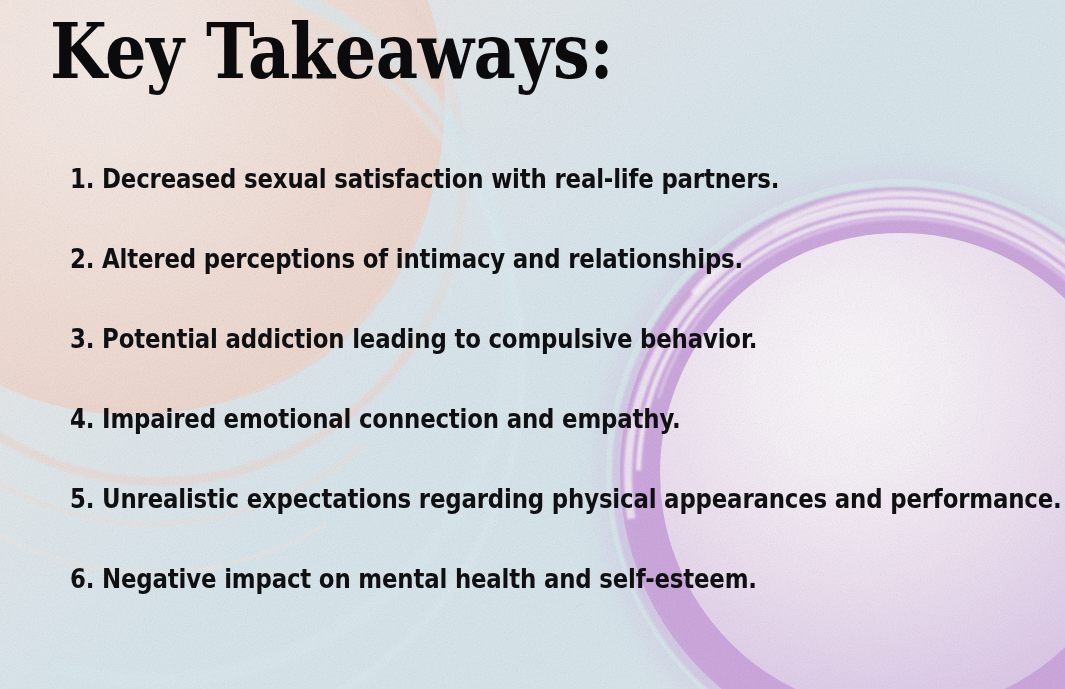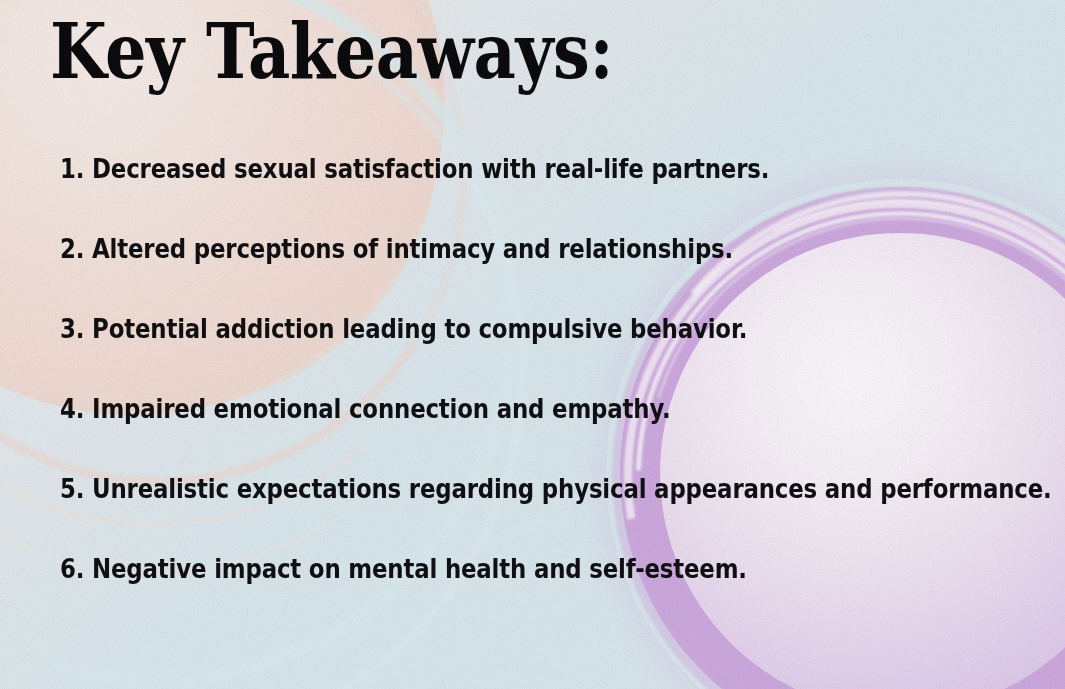--- a/index.html
+++ b/index.html
@@ -331,21 +331,21 @@
     transform: scaleX(0.86);
     transform-origin: left top;
     white-space: nowrap;
   }
 
   .list {
     position: absolute;
     left: 58px;
     top: 152px;
     right: 40px;
-    margin: 2px;
+    margin: 12px;
     padding: 0;
     list-style: none;
   }
   .list-item {
     height: 80px;
     margin: 0;
     padding: 0;
     font-family: "DejaVu Sans", "Liberation Sans", sans-serif;
     font-weight: 700;
     font-size: 26px;

